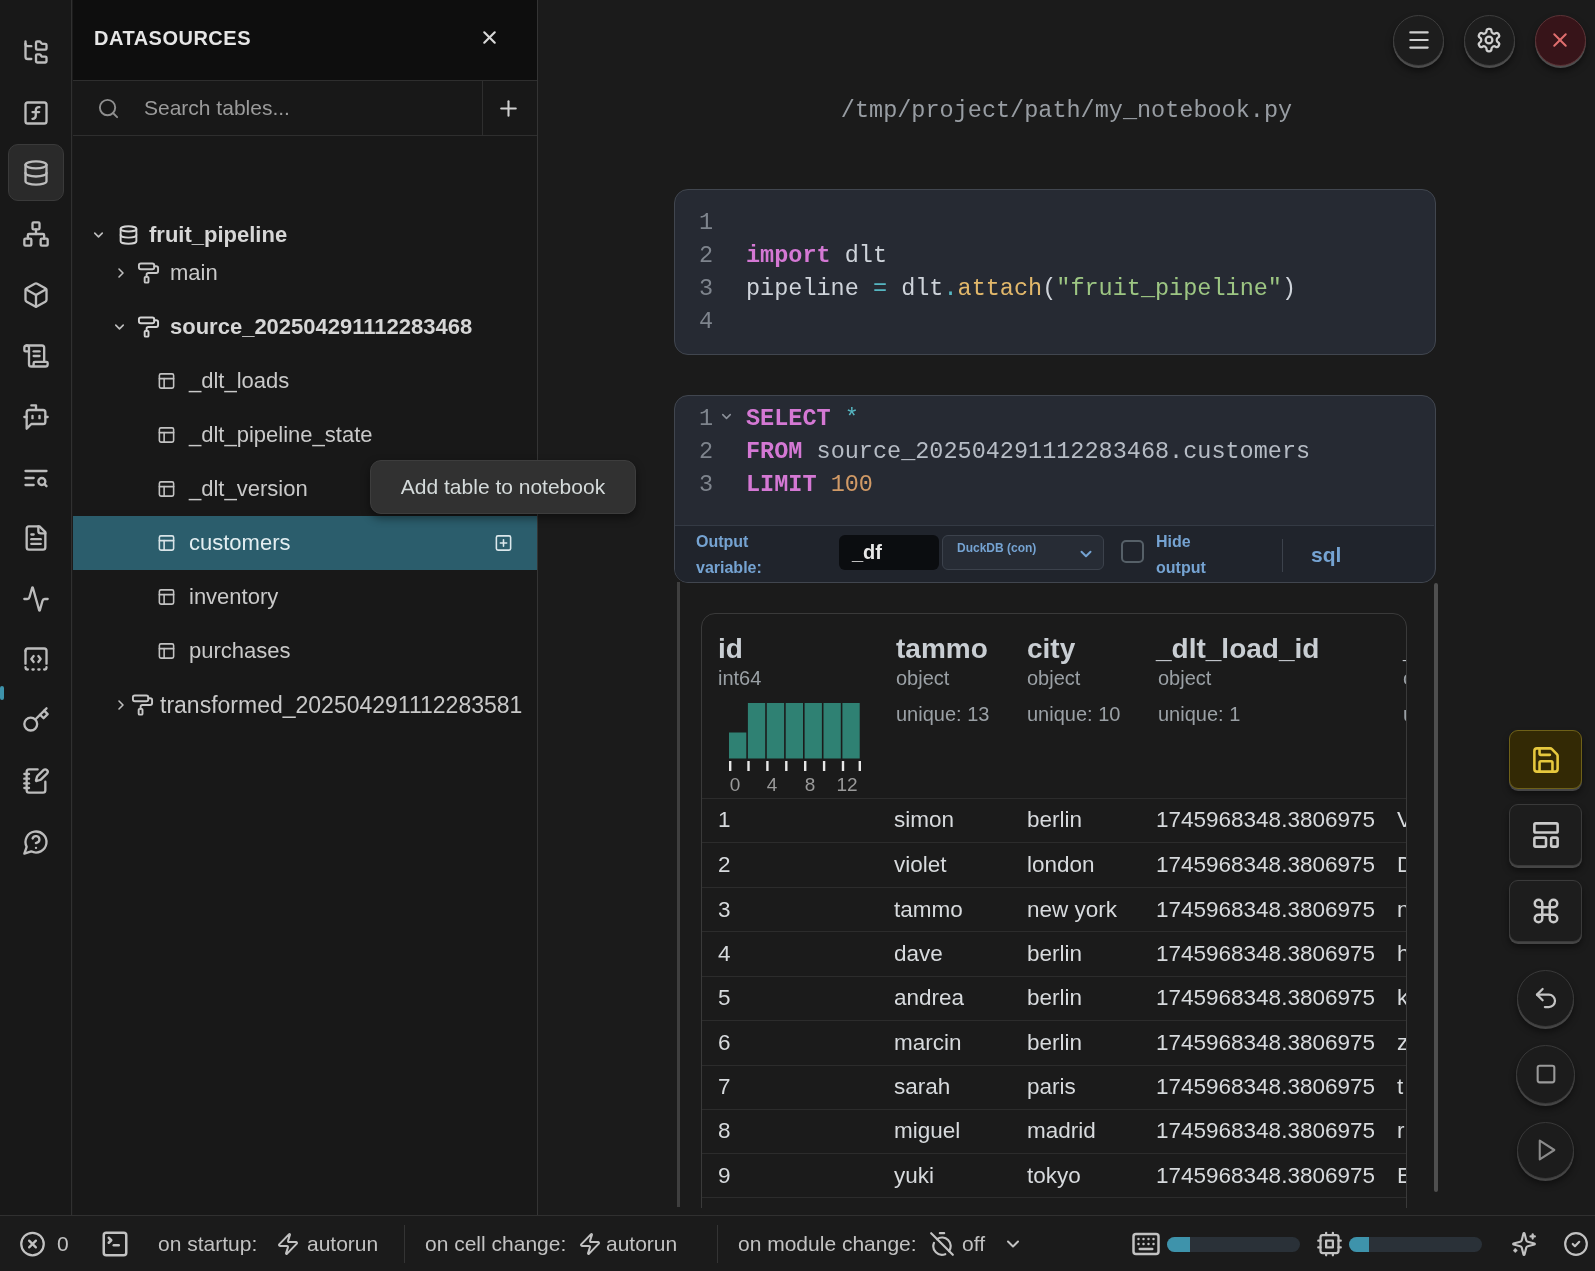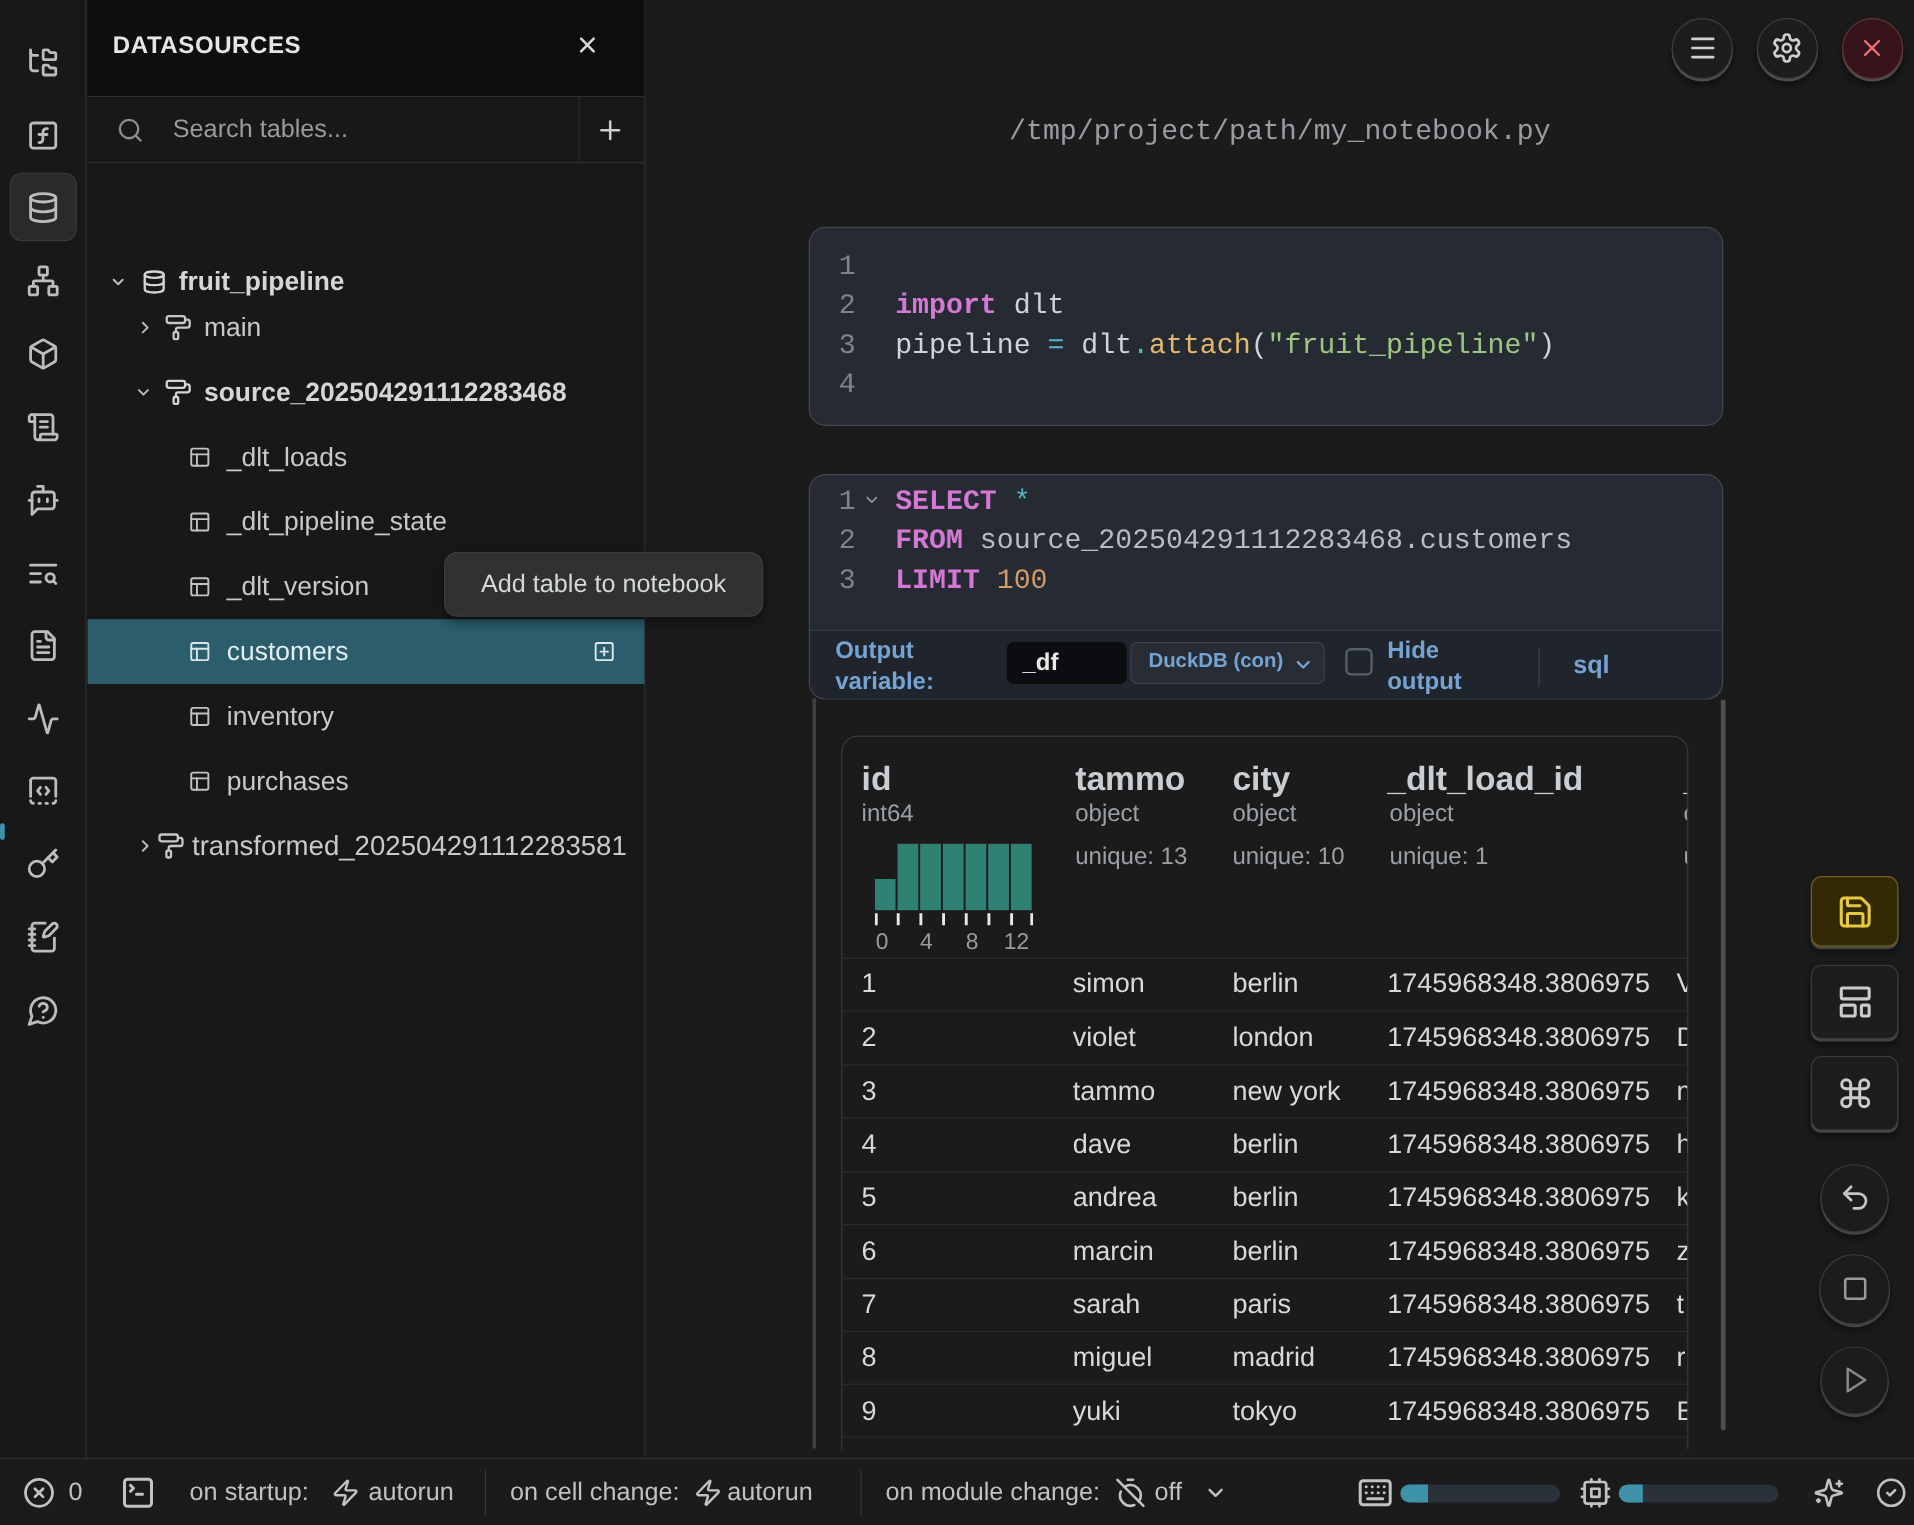--- a/index.html
+++ b/index.html
@@ -33,21 +33,21 @@
   .cell { position:absolute; left:136px; width:762px; background:#262a33; border:1.5px solid #41464f; border-radius:14px; }
   .code { font-family:"Liberation Mono", monospace; font-size:23.5px; line-height:33px; white-space:pre; }
   .gut { position:absolute; width:38px; text-align:right; color:#7e848d; }
   .kw { color:#d478d4; font-weight:bold; }
   .op { color:#56b6c2; }
   .fn { color:#e2b86b; }
   .st { color:#9dc683; }
   .nm { color:#d19a66; }
   .pl { color:#ced3da; }
   #sqlfoot { position:absolute; left:0; top:129px; width:759px; height:57px; background:#20242c; border-top:1px solid #343a44; border-radius:0 0 13px 13px; }
-  .bluet { color:#75a3d2; font-weight:bold; font-size:20px; line-height:26px; }
+  .bluet { color:#75a3d2; font-weight:bold; font-size:16px; line-height:26px; }
   
   #outclip { position:absolute; left:160px; top:610px; width:712px; height:598px; overflow:hidden; }
   #outtable { position:absolute; left:3px; top:3px; width:706px; height:620px; border:1.5px solid #3a3a3a; border-radius:14px; overflow:hidden; }
   .hcol { position:absolute; top:0; white-space:nowrap; }
   .hname { font-size:28px; font-weight:bold; color:#c9ced3; }
   .htype { font-size:20px; color:#9aa0a5; }
   .row { position:absolute; left:0; width:706px; height:44.4px; border-top:1px solid #2c2c2c; }
   .row div { position:absolute; top:50%; transform:translateY(-50%); font-size:22.5px; color:#d7dadd; white-space:nowrap; }
   
   .sqbtn { position:absolute; left:1509px; width:73px; border-radius:9px; border:1.5px solid #3a3a3a; background:#1d1d1d; box-shadow:0 2px 0 #454545, 0 5px 7px rgba(0,0,0,.45); }
@@ -315,21 +315,21 @@
   <div class="code gut" style="left:0;top:72.4px">3</div>
   <div class="code pl" style="position:absolute;left:71px;top:5.5px"><span class="kw">SELECT</span> <span class="op">*</span></div>
   <div class="code pl" style="position:absolute;left:71px;top:39px"><span class="kw">FROM</span> <span style="color:#b6bcc5">source_202504291112283468.customers</span></div>
   <div class="code pl" style="position:absolute;left:71px;top:72.4px"><span class="kw">LIMIT</span> <span class="nm">100</span></div>
   <div id="sqlfoot">
     <div class="bluet" style="position:absolute;left:21px;top:3px">Output<br>variable:</div>
     <div style="position:absolute;left:164px;top:9px;width:100px;height:35px;background:#0b0d10;border-radius:6px;">
           <span style="position:absolute;left:13px;top:6px;font-size:20px;font-weight:bold;color:#e8e8e8;">_df</span>
         </div>
     <div style="position:absolute;left:267px;top:9px;width:162px;height:35px;background:#272c35;border:1px solid #3c424c;border-radius:6px;">
-      <span style="position:absolute;left:14px;top:5px;font-size:17px;font-weight:bold;color:#75a3d2;">DuckDB (con)</span>
+      <span style="position:absolute;left:14px;top:5px;font-size:12px;font-weight:bold;color:#75a3d2;">DuckDB (con)</span>
       <svg style="position:absolute;right:8px;top:9px" width="18" height="18" viewBox="0 0 24 24" fill="none" stroke="#75a3d2" stroke-width="2.6" stroke-linecap="round" stroke-linejoin="round">
             <path d="m6 9 6 6 6-6"></path>
           </svg>
     </div>
     <div style="position:absolute;left:446px;top:14px;width:23px;height:23px;border:2px solid #566068;border-radius:5px;"></div>
     <div class="bluet" style="position:absolute;left:481px;top:3px">Hide<br>output</div>
     <div style="position:absolute;left:607px;top:13px;width:1px;height:33px;background:#3c424c;"></div>
     <div class="bluet" style="position:absolute;left:636px;top:16px;font-size:21px;">sql</div>
   </div>
 </div>

